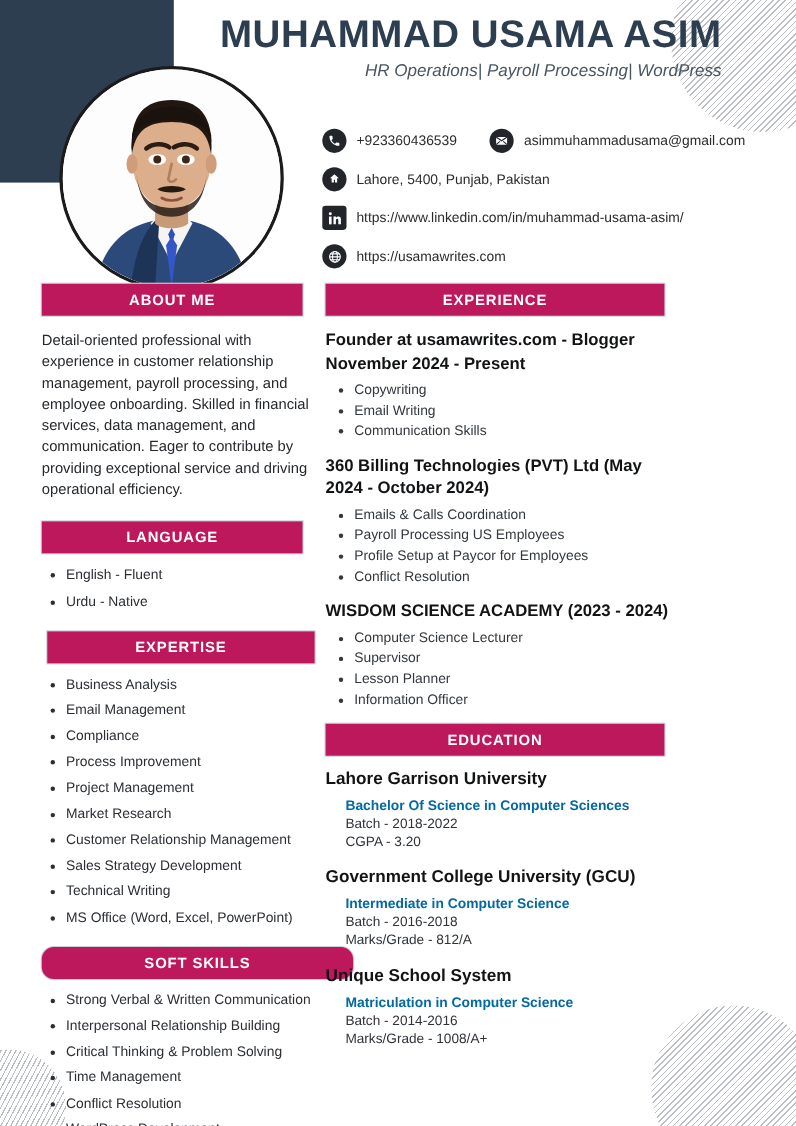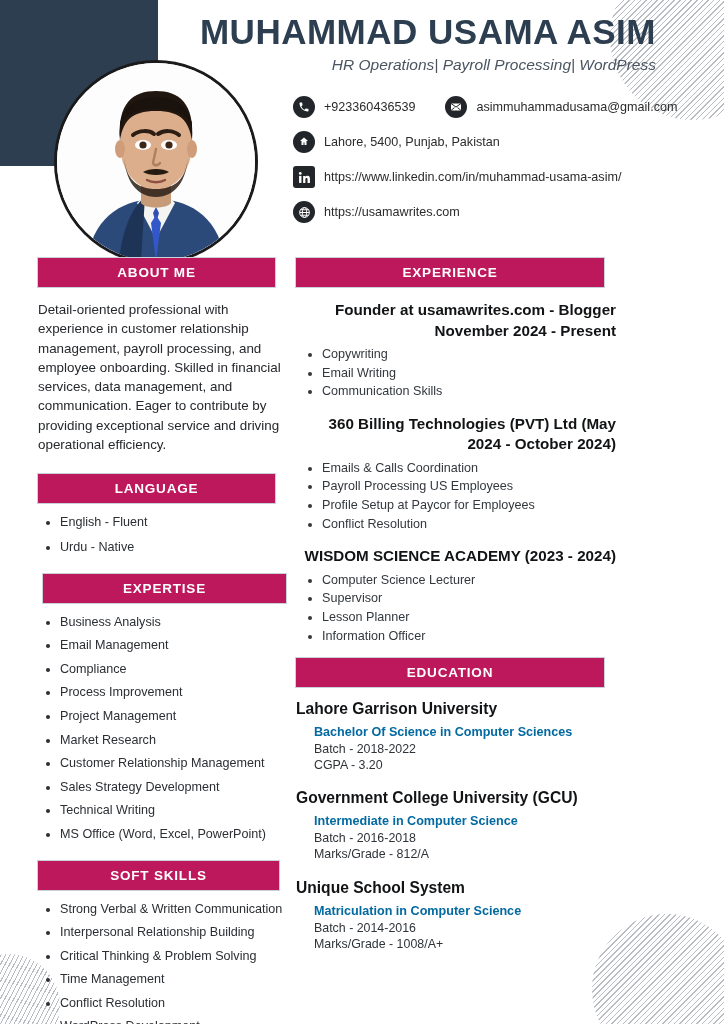--- a/index.html
+++ b/index.html
@@ -142,21 +142,21 @@
     justify-content: center;
     margin-right: 9px;
   }
   .cicon.square { border-radius: 3px; }
   .cicon svg { display: block; }
   .ctext {
     font-size: 12.6px;
     color: #2b2b2b;
     white-space: nowrap;
   }
-  .crow.two-up { gap: 0; }
+  .crow.two-up { gap: 0; margin-top: 21px; }
   .cgap { width: 30px; flex: 0 0 auto; }
 
   
   .body-cols {
     position: absolute;
     left: 0;
     top: 258px;
     width: 724px;
     z-index: 2;
   }
@@ -182,21 +182,21 @@
     letter-spacing: 0.8px;
     padding: 7px 0 7px 0;
     box-shadow: 0 0 0 1px #c9d2da;
     margin-bottom: 13px;
   }
   .sec-bar.wide-exp { width: 308px; }
   .sec-bar.wide-edu { width: 308px; }
   .sec-bar.w-about  { width: 237px; }
   .sec-bar.w-lang   { width: 237px; }
   .sec-bar.w-exp    { width: 243px; margin-left: 5px; }
-  .sec-bar.w-soft   { width: 241px; }
+  .sec-bar.w-soft   { width: 283px; border-radius: 11px; }
 
   .about-text {
     font-size: 13.4px;
     line-height: 1.44;
     color: #25282c;
     width: 243px;
     margin-bottom: 20px;
   }
 
   ul.bul {
@@ -213,21 +213,20 @@
   ul.bul.tight li { margin-bottom: 11px; }
   ul.bul.lang li { margin-bottom: 12px; }
 
   
   .job-title {
     font-size: 15.2px;
     font-weight: bold;
     color: #111315;
     line-height: 1.35;
     margin-bottom: 7px;
-    text-align: right;
   }
   ul.rbul {
     margin: 0 0 16px 0;
     padding-left: 26px;
     list-style: disc;
   }
   ul.rbul li {
     font-size: 12.6px;
     color: #33383d;
     line-height: 1.0;

